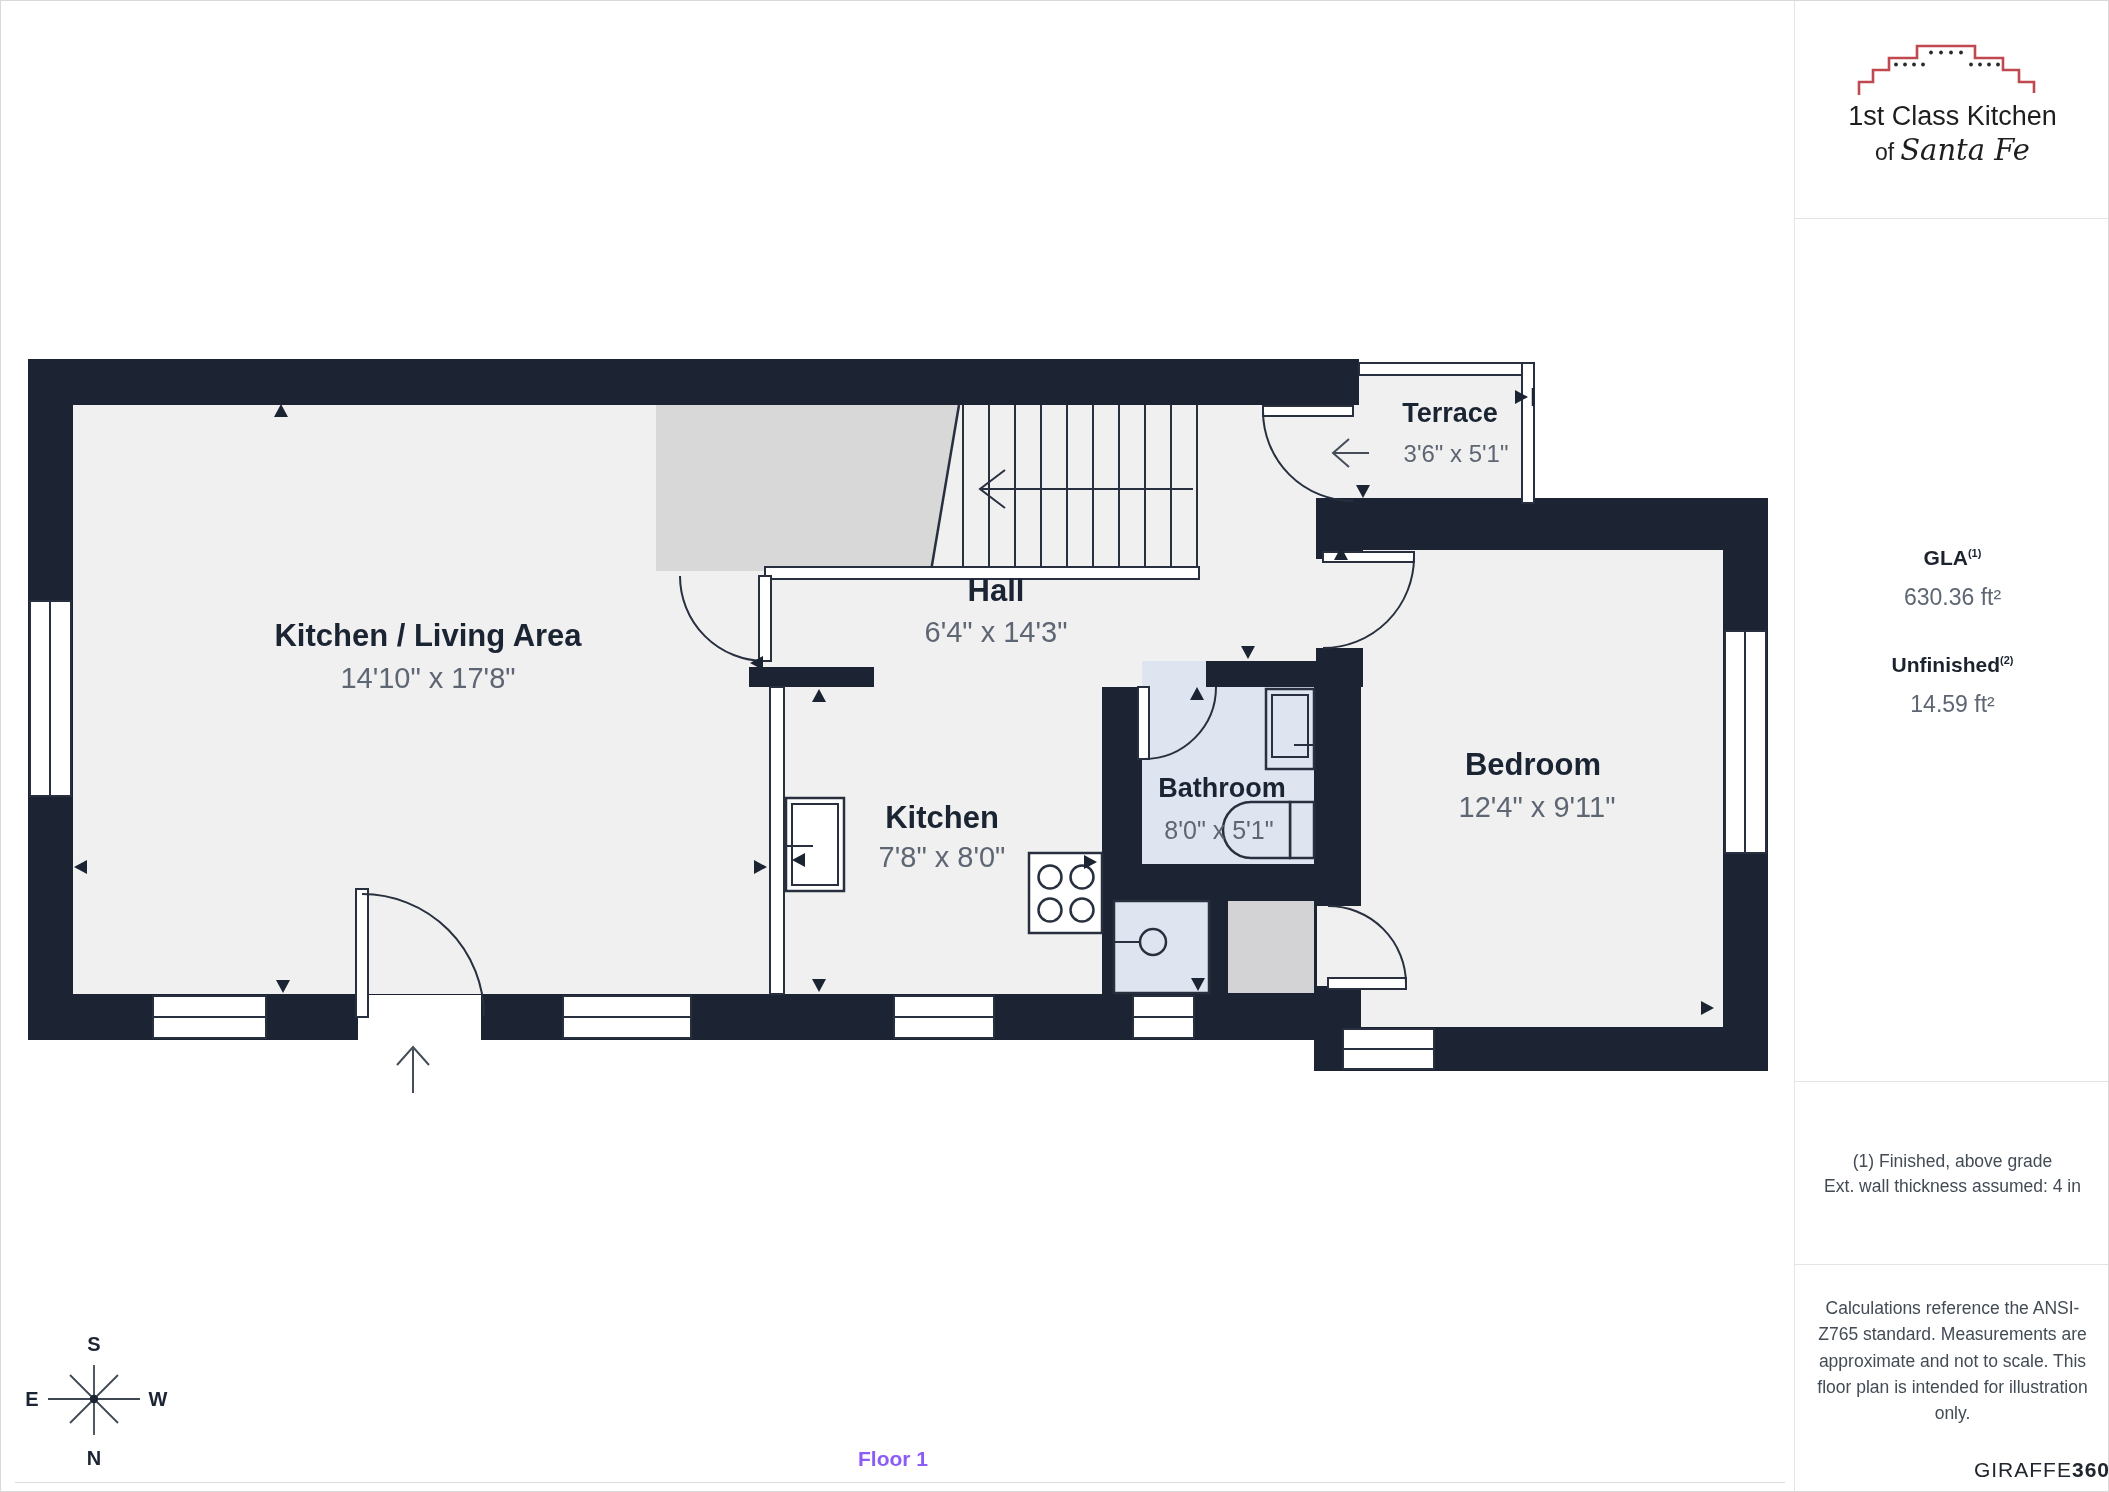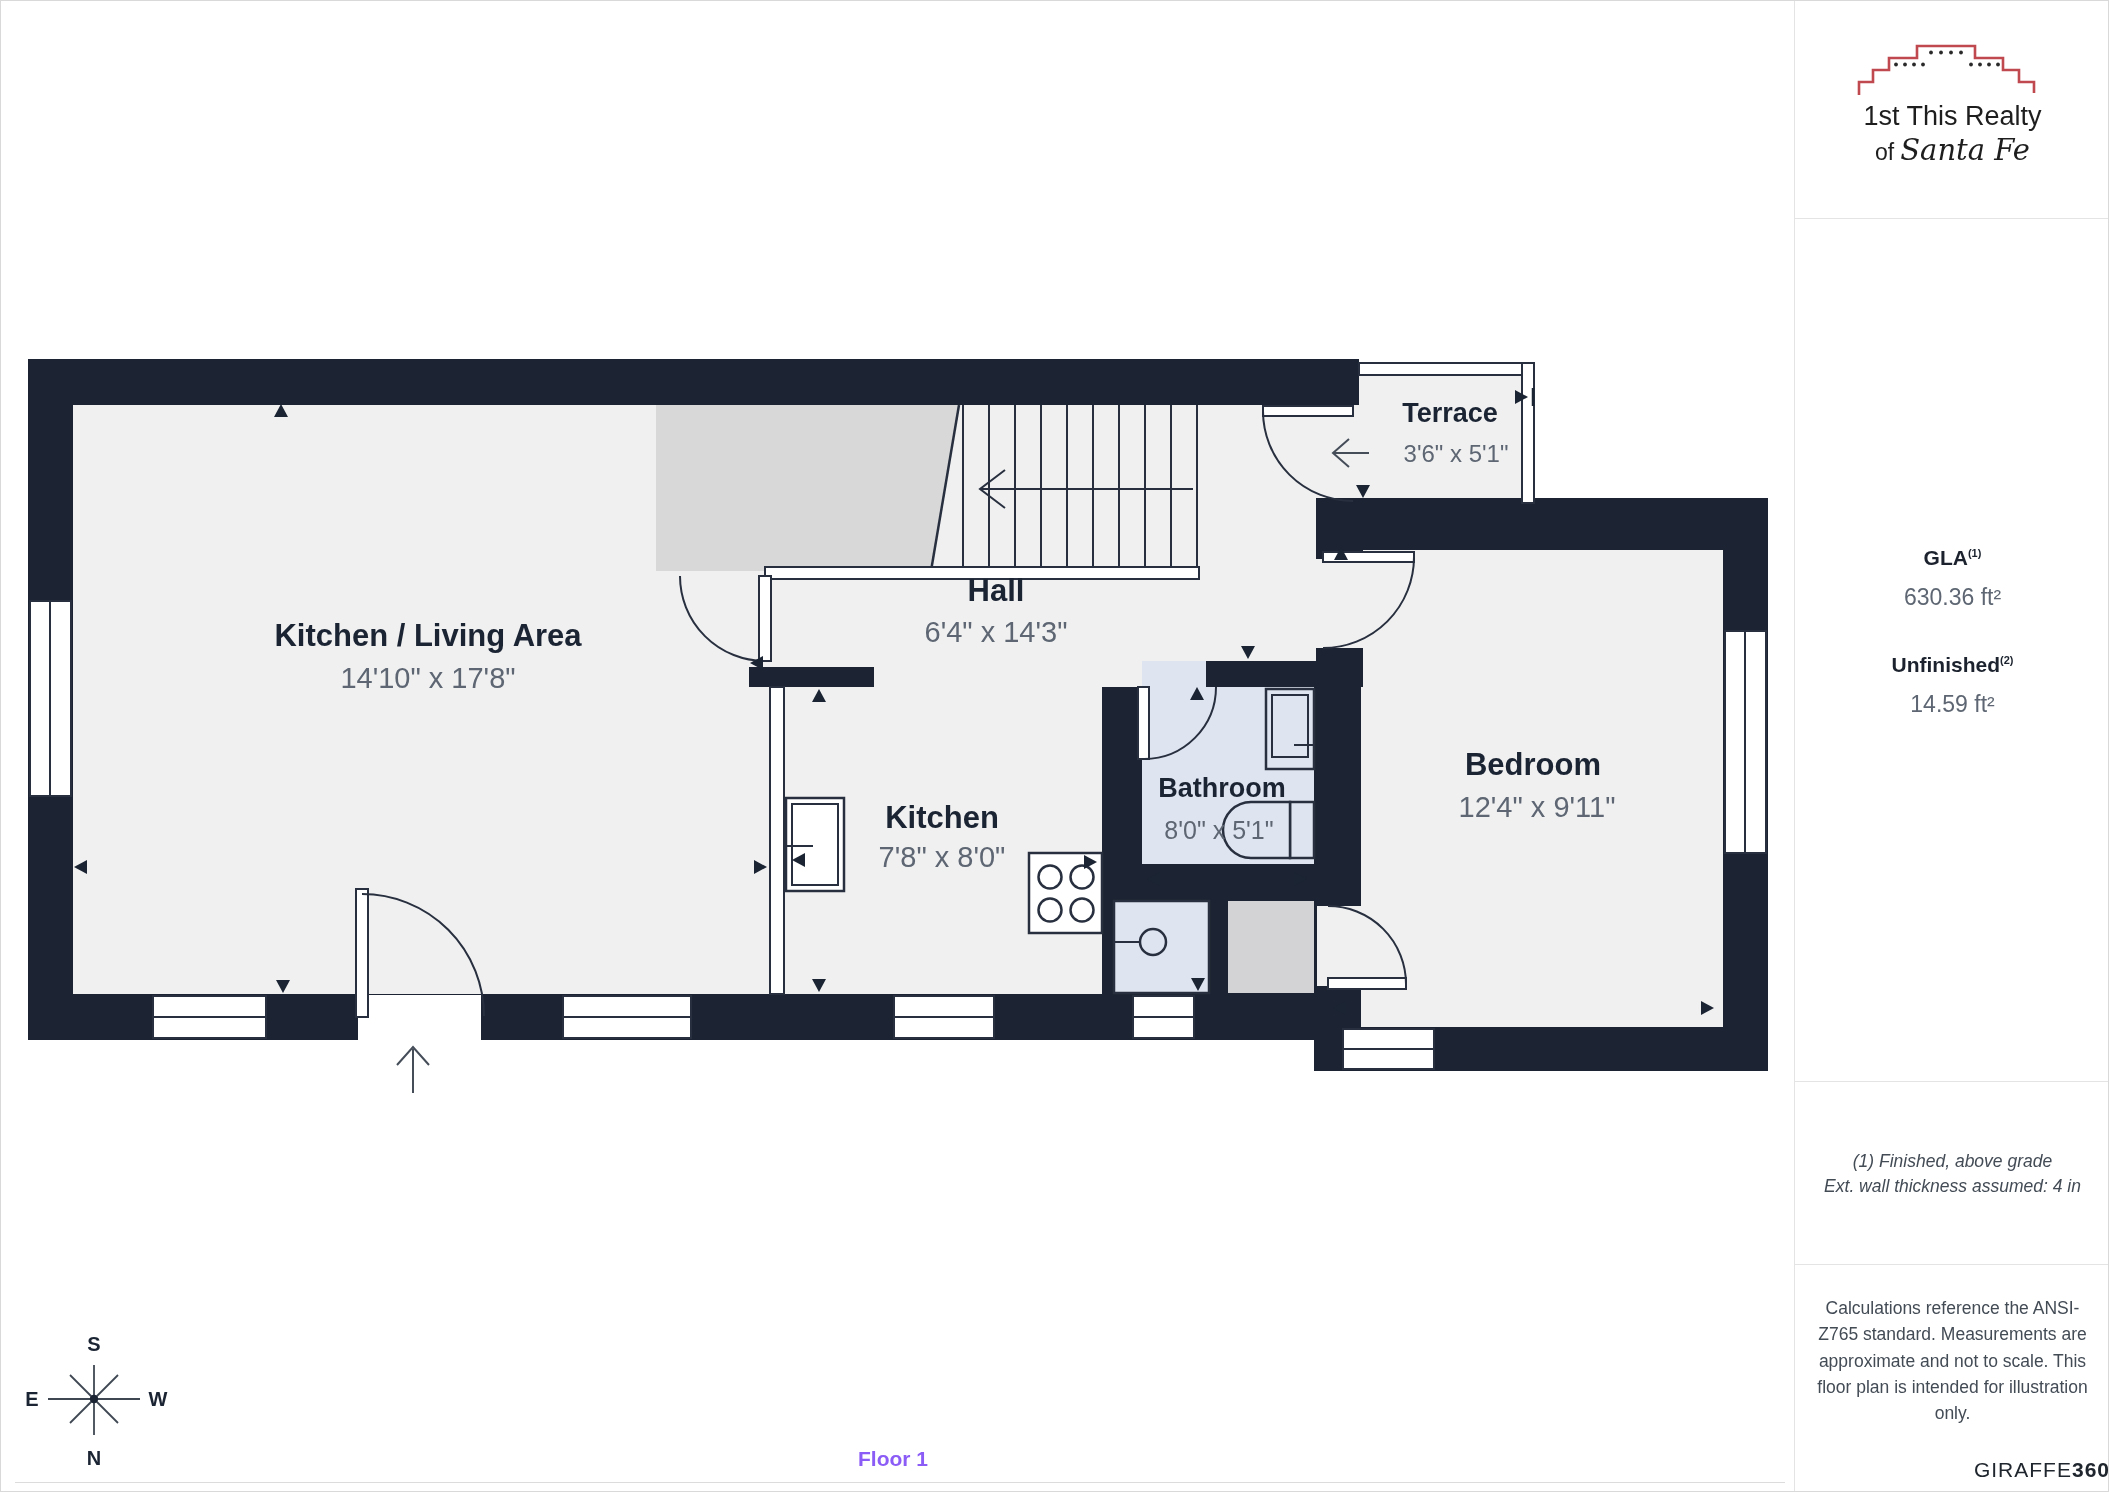--- a/index.html
+++ b/index.html
@@ -26,21 +26,21 @@
   .logo-line2 { position:absolute; top:98px; width:100%; text-align:center; font-size:23px; color:#1e1e1e; white-space:nowrap; }
   .logo-script { font-family:"DejaVu Serif", serif; font-style:italic; font-size:29px; margin-left:6px;margin-top:8px; }
 
   .metrics { position:absolute; top:545px; left:0; right:0; text-align:center; }
   .metric-label { font-size:21px; font-weight:bold; color:#1c232e; }
   .metric-label sup { font-size:11px; font-weight:bold; }
   .metric-value { font-size:23px; color:#5d6672; margin-top:14px; margin-bottom:42px; }
 
   .notes { position:absolute; top:1080px; height:183px; left:0; right:0; border-top:1px solid #e4e4e4;
     display:flex; flex-direction:column; align-items:center; justify-content:center; 
-    font-size:17.5px; color:#434b55;font-style:italic; }
+    font-size:17.5px; color:#434b55; }
   .note { max-width:292px; text-align:center; line-height:1.4; }
 
   .calc-section { position:absolute; top:1263px; bottom:0; left:0; right:0; border-top:1px solid #e4e4e4; }
   .disclaimer { margin:30px auto 16px auto; width:272px; text-align:center; font-size:17.5px; line-height:1.5; color:#434b55; }
   .brand { margin-top:32px; text-align:right; font-size:21px; letter-spacing:1px; color:#20262e; }
   .brand .bold { font-weight:bold; }
 
   .compass { position:absolute; left:21px; top:1322px; }
 </style>
 </head>
@@ -261,21 +261,21 @@
             <circle cx="43" cy="23.5" r="1.9"></circle>
               <circle cx="52" cy="23.5" r="1.9"></circle>
               <circle cx="61" cy="23.5" r="1.9"></circle>
               <circle cx="70" cy="23.5" r="1.9"></circle>
             <circle cx="118" cy="23.5" r="1.9"></circle>
               <circle cx="127" cy="23.5" r="1.9"></circle>
               <circle cx="136" cy="23.5" r="1.9"></circle>
               <circle cx="145" cy="23.5" r="1.9"></circle>
           </g>
         </svg>
-        <div class="logo-line1">1st This Realty</div>
+        <div class="logo-line1">1st Class Kitchen</div>
         <div class="logo-line2">
           <span>of</span><span class="logo-script">Santa Fe</span>
         </div>
       </div>
     </div>
 
     <div class="metrics">
       <div class="metric">
         <div class="metric-label"><span>GLA</span><sup>(1)</sup></div>
         <div class="metric-value">630.36 ft²</div>

